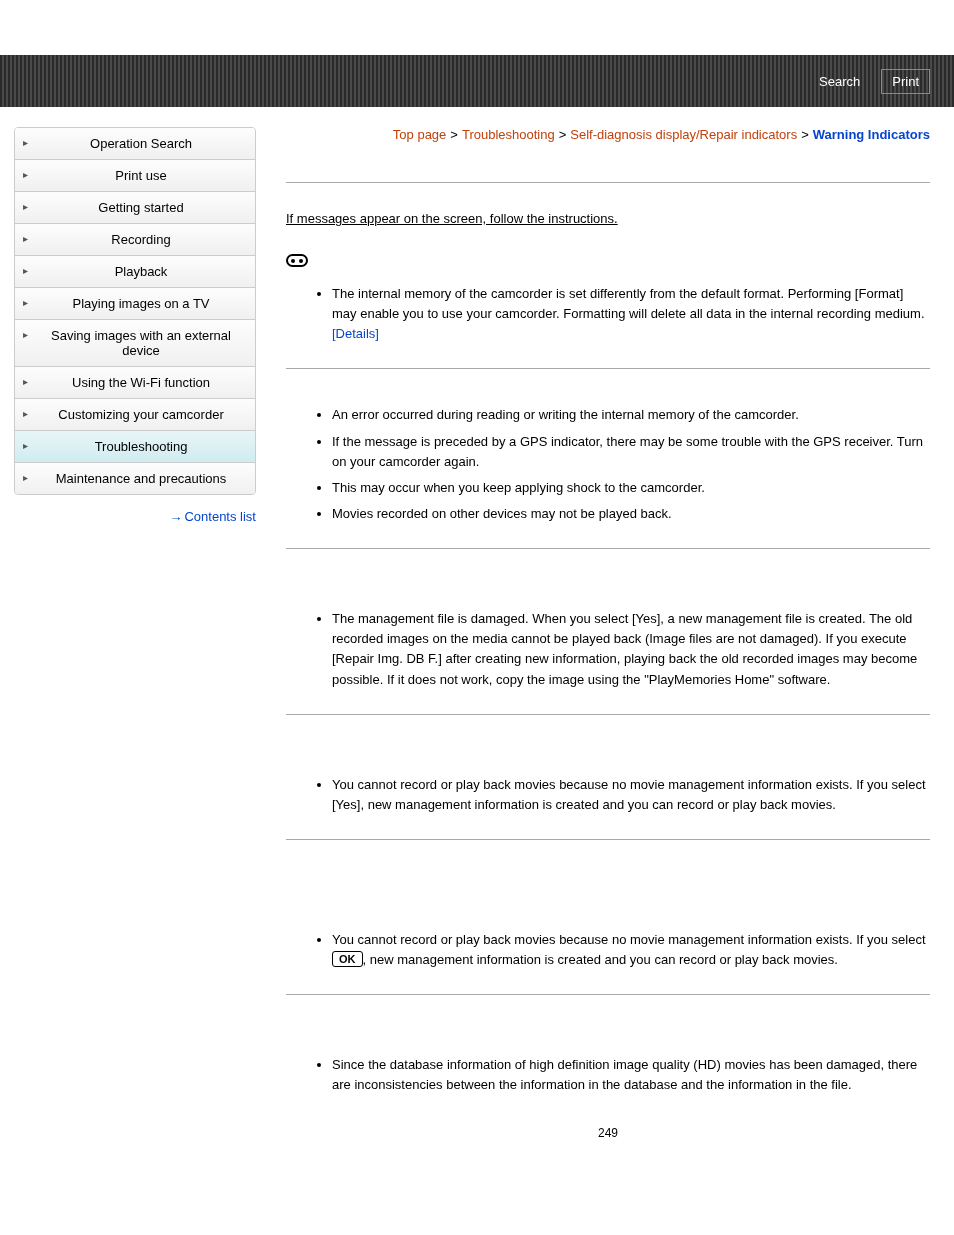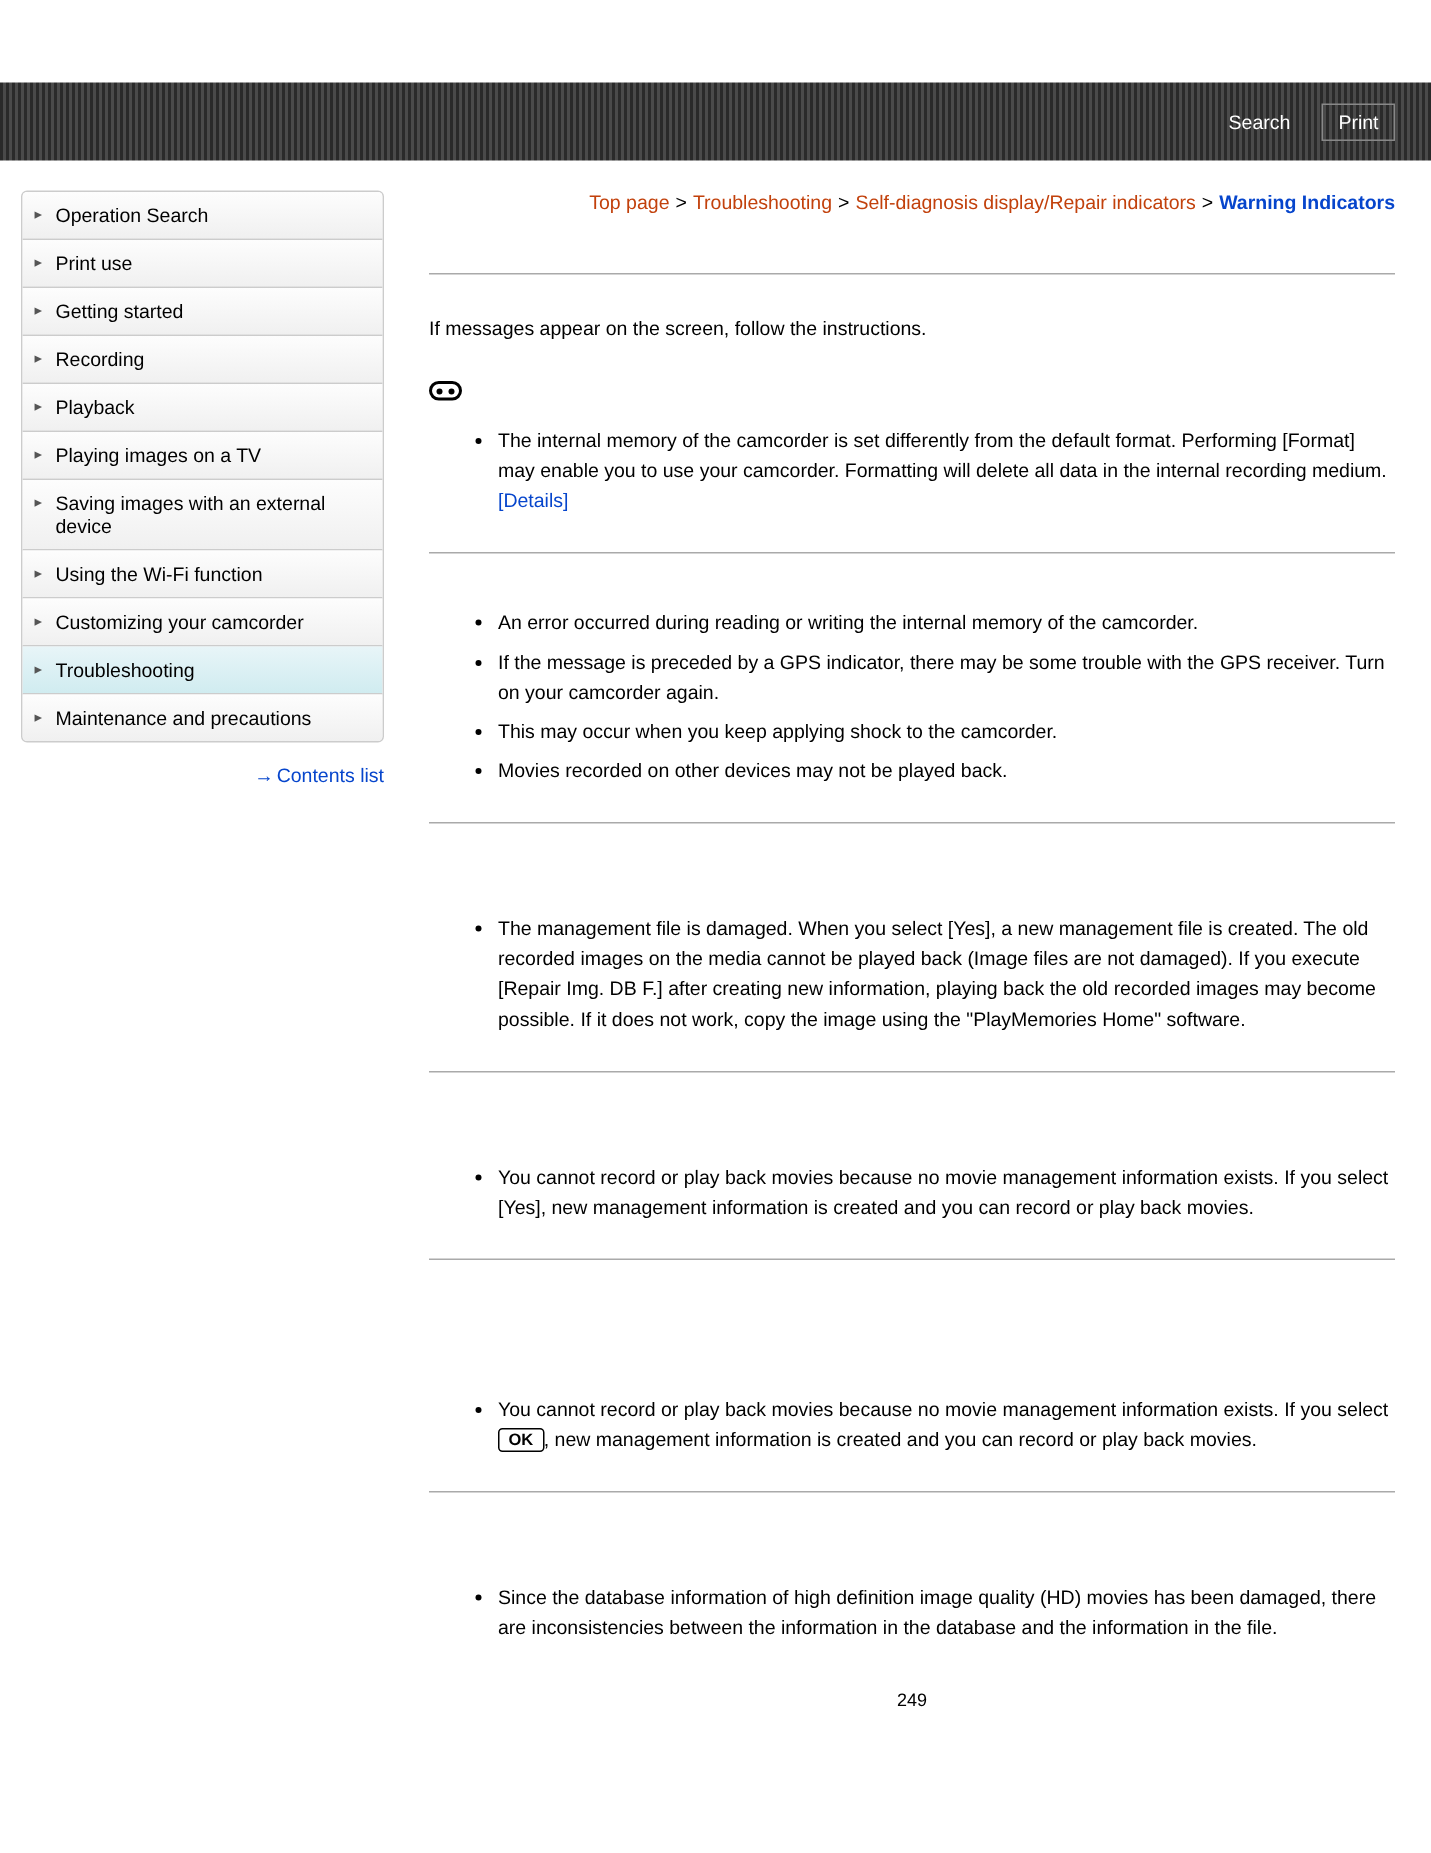--- a/index.html
+++ b/index.html
@@ -4,33 +4,33 @@
 <style>
 * { margin: 0; padding: 0; box-sizing: border-box; }
 body { font-family: Arial, Helvetica, sans-serif; font-size: 13px; color: #000; background: #fff; width: 954px; }
 .header-bar { height: 52px; background: repeating-linear-gradient(90deg, #2a2a2a 0 2px, #4a4a4a 2px 4px); position: relative; margin-top: 55px; }
 .header-btns { position: absolute; right: 24px; top: 14px; display: flex; gap: 10px; padding-left: 19px; }
 .header-btn { border: 1px solid #888; color: #fff; background: transparent; padding: 4px 10px; font-size: 13px; cursor: pointer; }
 .header-btn:first-child { border-color: transparent; }
 .container { display: flex; padding: 20px 24px 40px 14px; gap: 30px; }
 .sidebar { width: 242px; flex-shrink: 0; }
 .nav-list { list-style: none; border: 1px solid #ccc; border-radius: 4px; overflow: hidden; }
-.nav-item { border-bottom: 1px solid #ccc; padding: 8px 10px 8px 22px; position: relative; background: linear-gradient(#fdfdfd, #f0f0f0); font-size: 13px; cursor: pointer; }
+.nav-item { border-bottom: 1px solid #ccc; padding: 8px 10px 8px 22px; position: relative; background: linear-gradient(#fdfdfd, #f0f0f0); font-size: 13px; cursor: pointer; text-align: center; }
 .nav-item:last-child { border-bottom: none; }
 .nav-item::before { content: "▸"; position: absolute; left: 8px; top: 9px; font-size: 10px; color: #555; }
 .nav-item.active { background: linear-gradient(#e8f5f8, #d0ecf0); }
 .contents-link { text-align: right; margin-top: 14px; font-size: 13px; }
 .contents-link a { color: #0645cc; text-decoration: none; }
 .contents-link .arrow { color: #0645cc; margin-right: 2px; }
 .main { flex: 1; }
 .breadcrumb { text-align: right; font-size: 13px; margin-bottom: 40px; }
 .breadcrumb a { color: #c2410c; text-decoration: none; }
 .breadcrumb span.sep { color: #000; margin: 0 4px; }
 .breadcrumb span.current { color: #0645cc; font-weight: bold; }
-.intro { margin: 18px 0 28px; border-top: 1px solid #aaa; padding-top: 28px; }
+.intro { margin: 18px 0 28px; border-top: 1px solid #aaa; padding-top: 28px; text-decoration: underline; }
 .section-icon { margin-bottom: 14px; }
 .icon-mem { display: inline-block; width: 22px; height: 13px; border: 2px solid #000; border-radius: 7px; position: relative; }
 .icon-mem::before, .icon-mem::after { content: ""; position: absolute; width: 4px; height: 4px; background: #000; border-radius: 50%; top: 2.5px; }
 .icon-mem::before { left: 3px; }
 .icon-mem::after { right: 3px; }
 .content-list { list-style: disc; padding-left: 46px; margin-bottom: 24px; }
 .content-list li { margin-bottom: 6px; line-height: 1.55; }
 .content-list a { color: #0645cc; text-decoration: none; }
 hr.divider { border: none; border-top: 1px solid #aaa; margin: 18px 0 60px; }
 hr.divider-short { border: none; border-top: 1px solid #aaa; margin: 18px 0 36px; }

